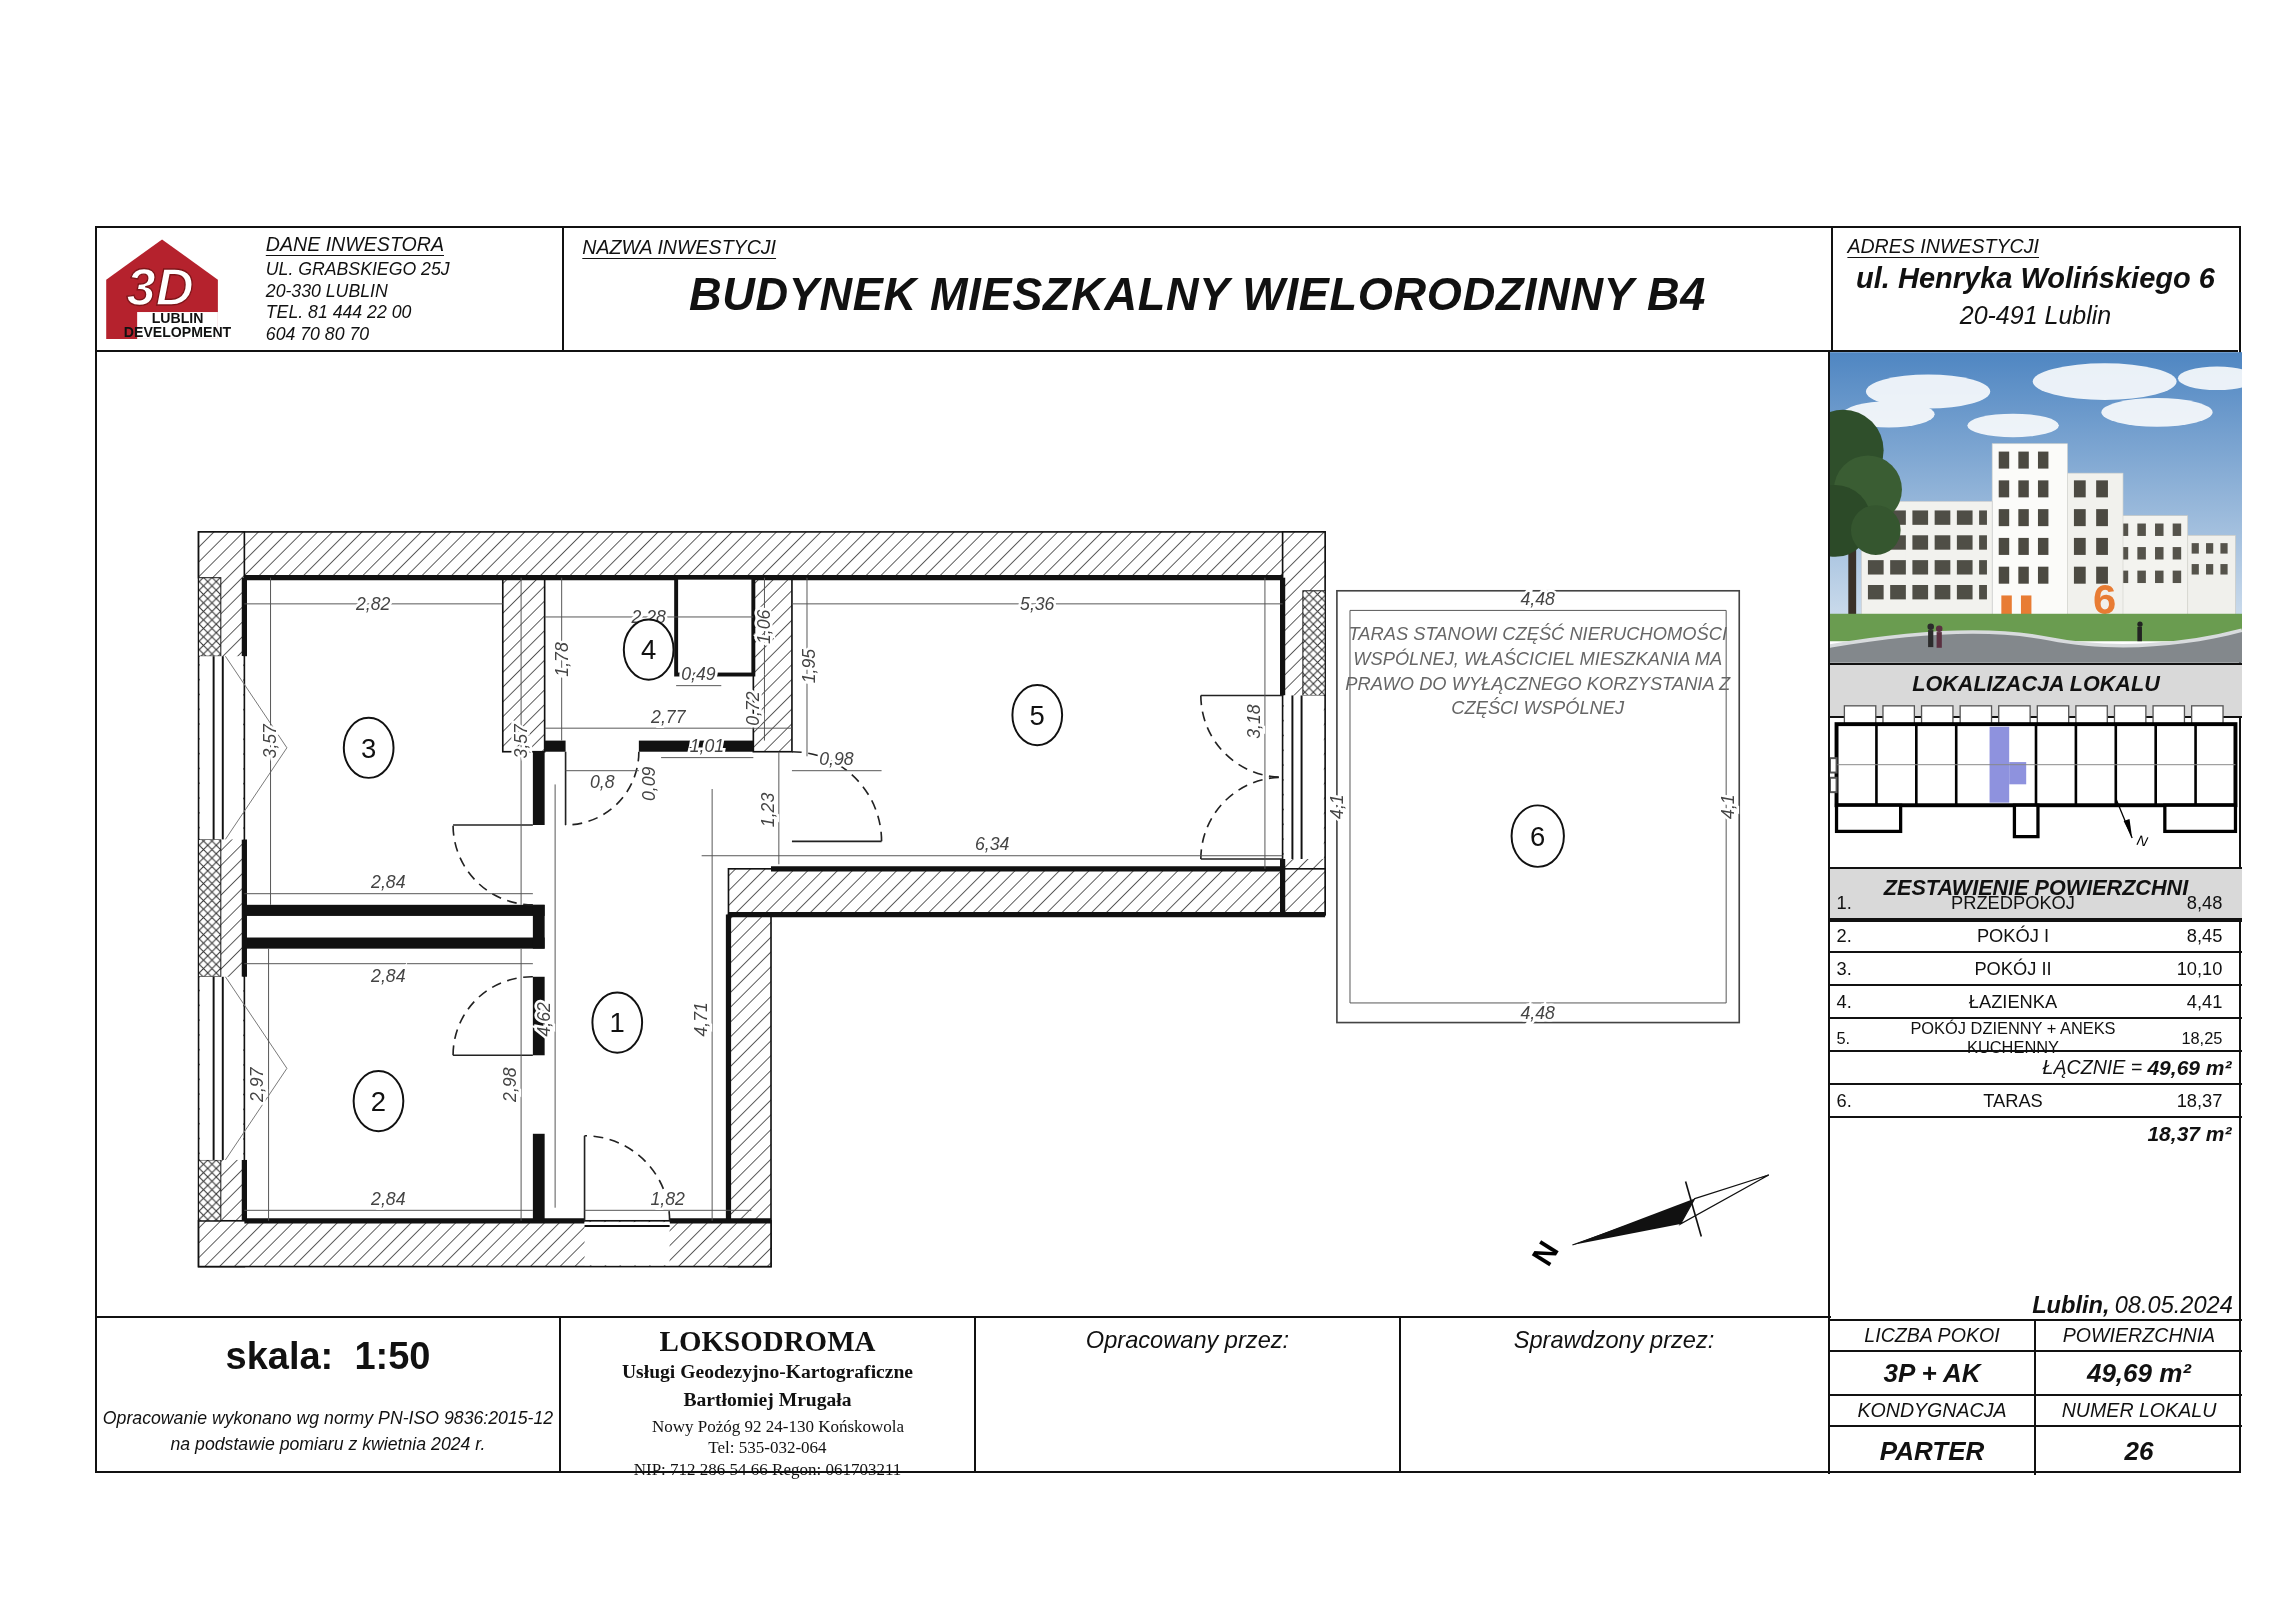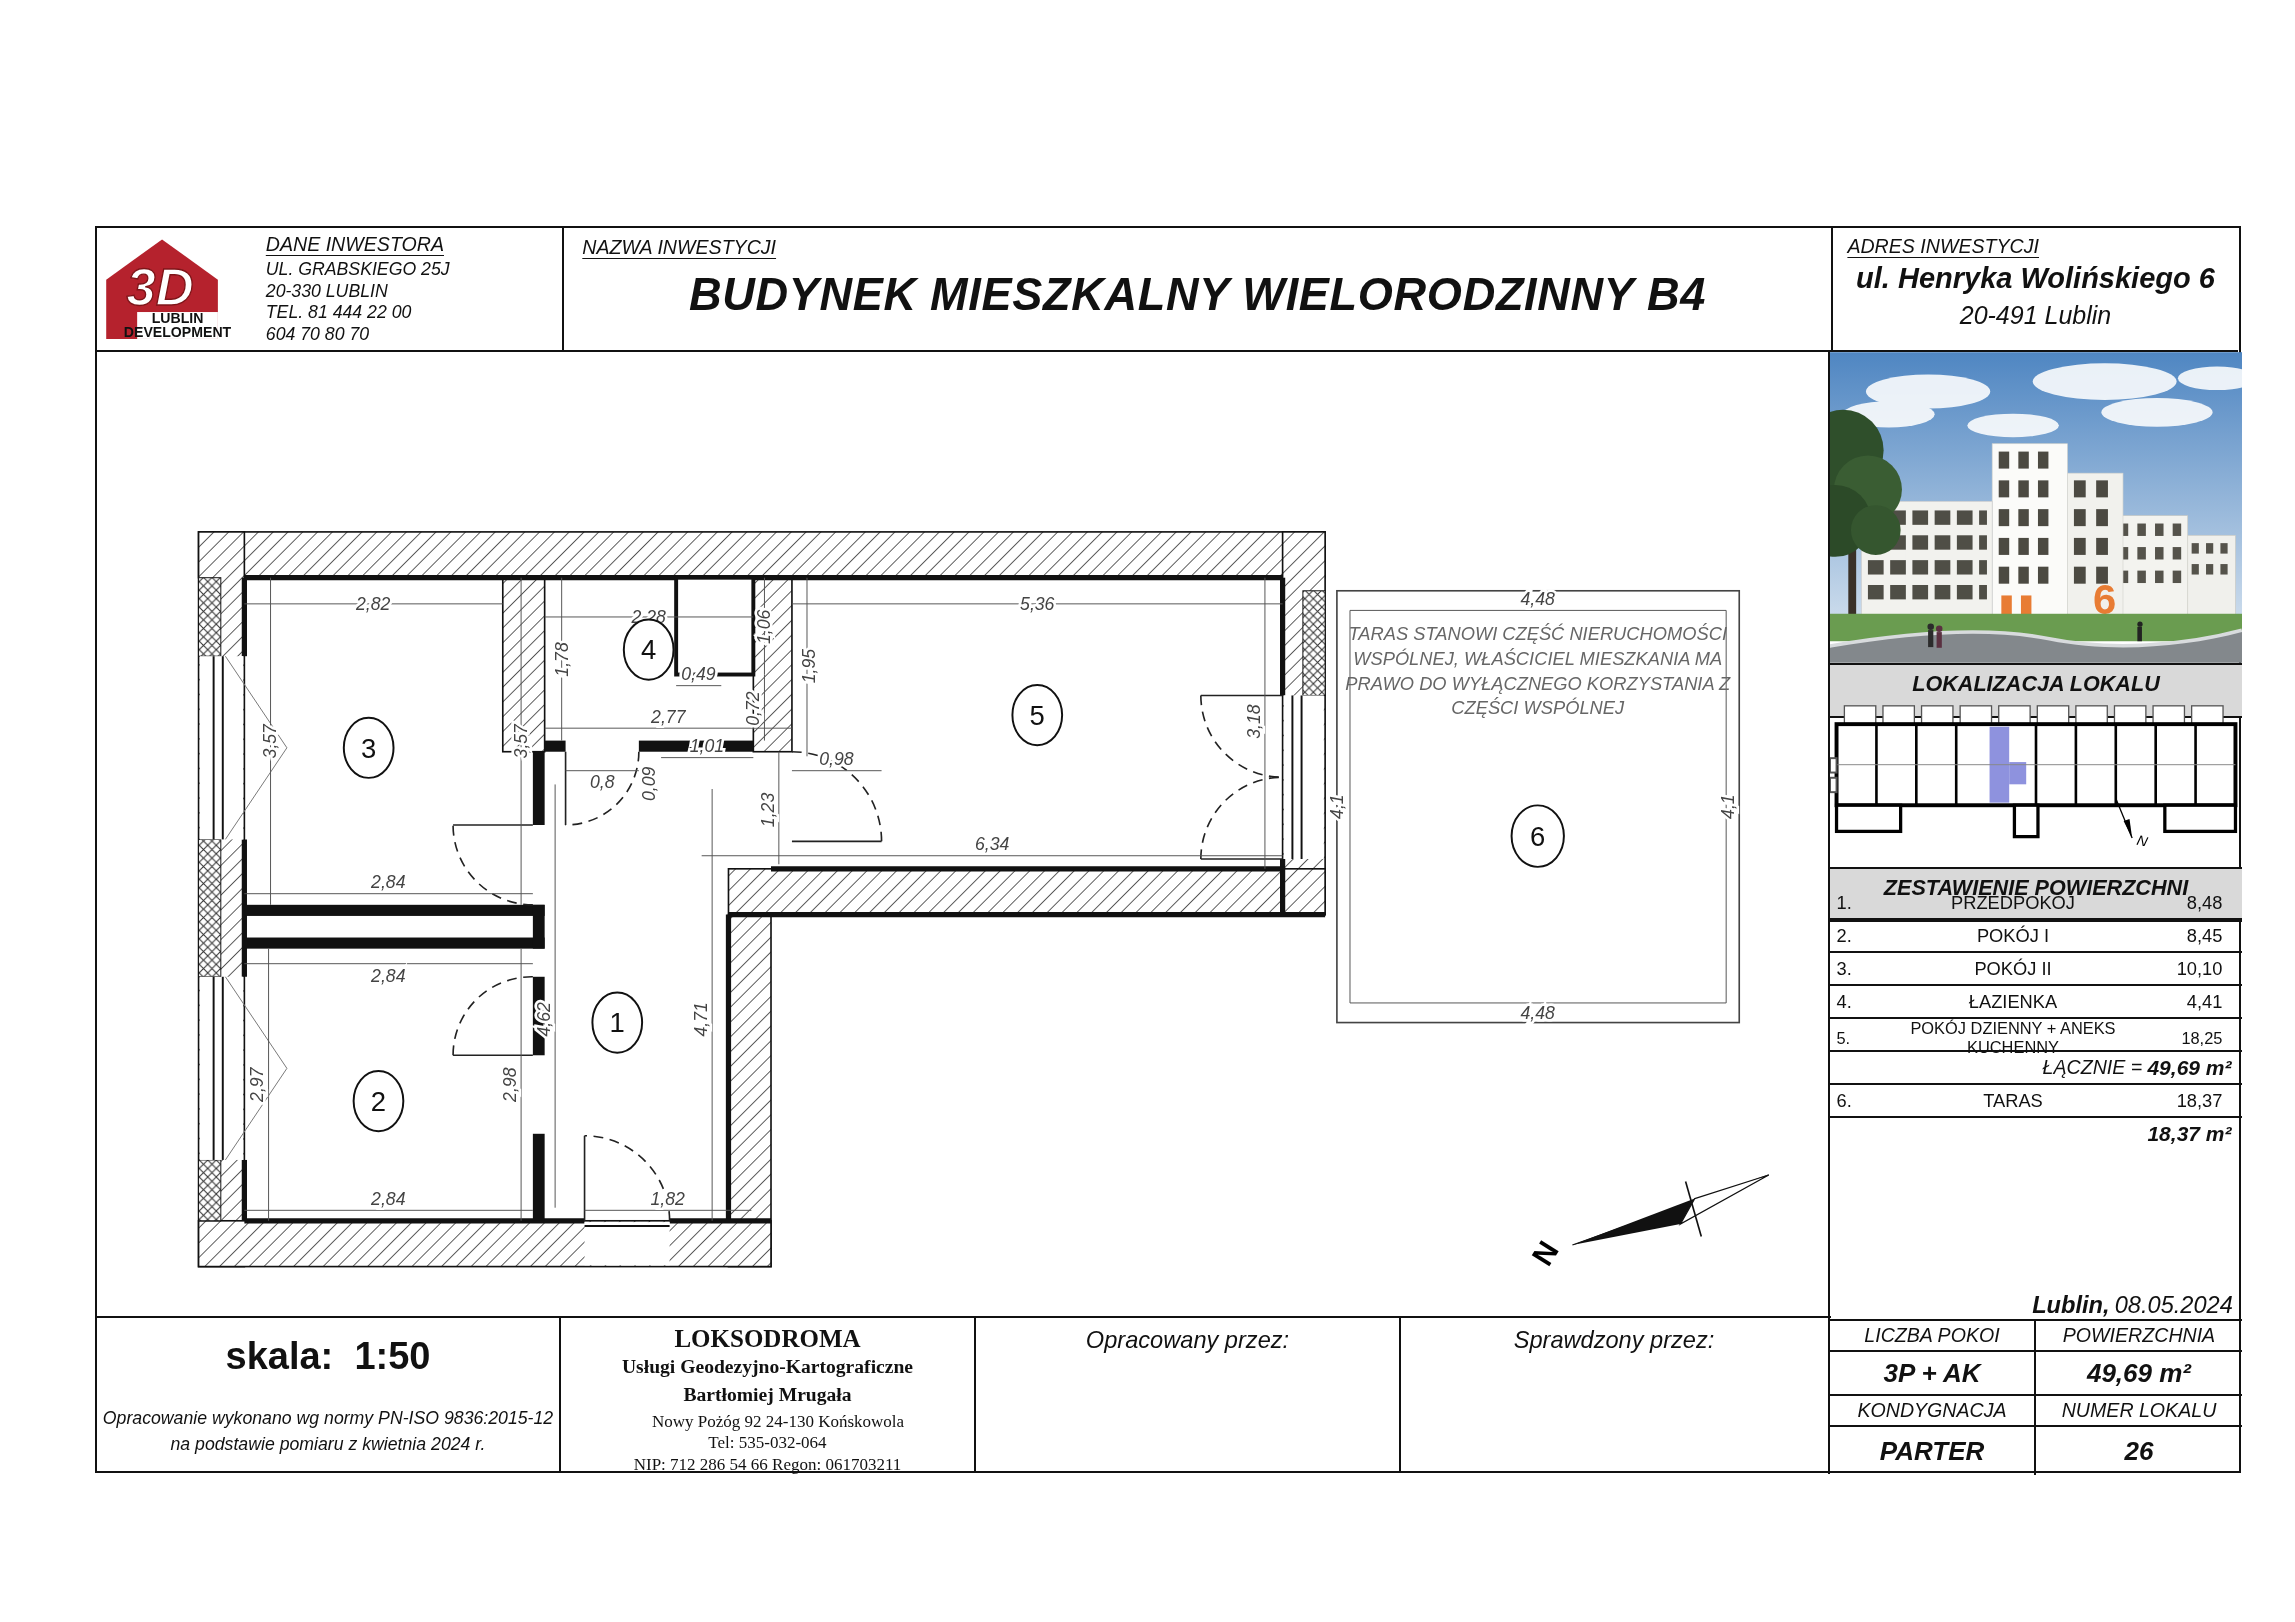--- a/index.html
+++ b/index.html
@@ -44,21 +44,21 @@
   
   .bott{left:0;top:1088px;width:1734px;height:156px;border-top:2.6px solid #111;display:flex;}
   .bc{border-right:2.6px solid #111;position:relative;}
   .bc1{width:462px;}
   .bc2{width:413px;}
   .bc3{width:423px;}
   .bc4{width:426px;border-right:none;}
   .skala{position:absolute;top:17px;left:0;right:0;text-align:center;font-weight:bold;font-size:38px;}
   .norm{position:absolute;bottom:14.4px;left:0;right:0;text-align:center;font-style:italic;font-size:17.7px;line-height:1.5;}
   .survey{text-align:center;font-family:"Liberation Serif",serif;padding-top:6.5px;}
-  .sv1{font-weight:bold;font-size:25px;}
+  .sv1{font-weight:bold;font-size:29px;}
   .sv2{font-weight:bold;font-size:19.6px;margin-top:3.9px;}
   .sv3{font-weight:bold;font-size:19.6px;margin-top:5.2px;}
   .sv4{font-size:17px;margin-top:6.5px;padding-left:21px;}
   .sv5{font-size:17px;margin-top:1.3px;}
   .sv6{font-size:17px;margin-top:1.3px;}
   .przez{position:absolute;top:9.2px;left:0;right:0;text-align:center;font-style:italic;font-size:23.6px;}
   .mainplan{left:0;top:124px;width:1734px;height:963px;}
   svg text{font-family:"Liberation Sans",sans-serif;}
   .dim{font-size:27px;font-style:italic;fill:#444;paint-order:stroke;stroke:#fff;stroke-width:8px;text-anchor:middle;}
   .roomno{font-size:42px;fill:#111;text-anchor:middle;}

